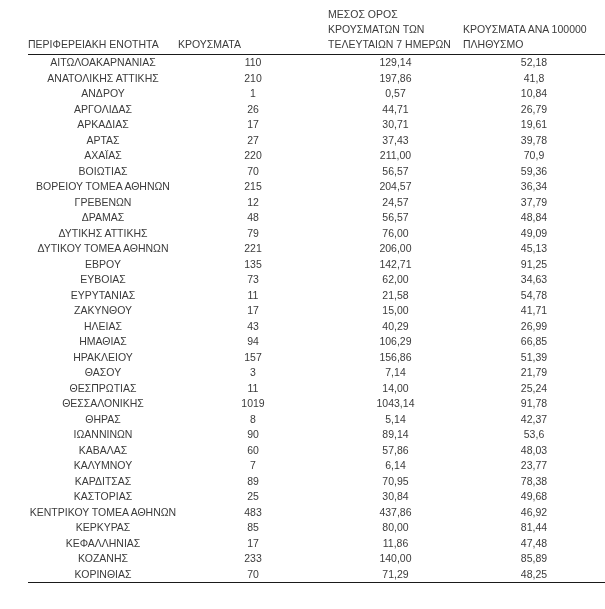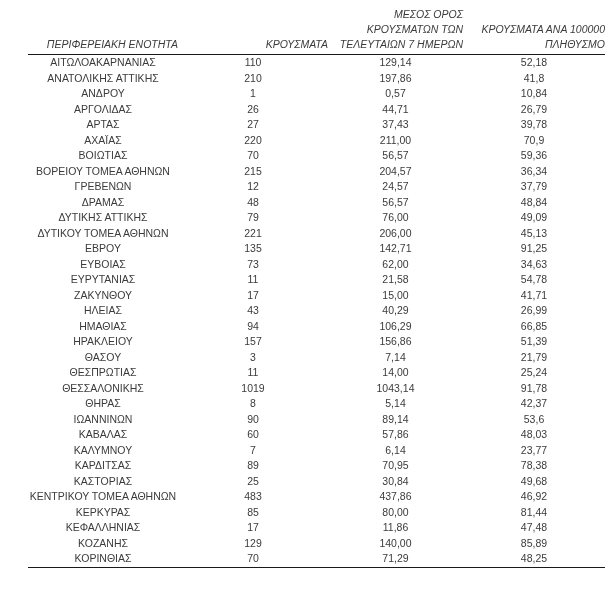--- a/index.html
+++ b/index.html
@@ -23,27 +23,26 @@
     margin: 7px 0 0 28px;
     color: #3b3b3b;
     font-size: 10.5px;
   }
   col.c-region  { width: 150px; }
   col.c-cases   { width: 150px; }
   col.c-avg7    { width: 135px; }
   col.c-per100k { width: 142px; }
   thead th {
     font-weight: normal;
-    text-align: right;
+    text-align: left;
     vertical-align: bottom;
     white-space: pre-line;
     line-height: 15px;
     padding: 0 0 2px 0;
     border-bottom: 1.5px solid #1a1a1a;
-    font-style: italic;
   }
   tbody td {
     text-align: center;
     height: 15.5px;
     line-height: 15.5px;
     padding: 0;
     overflow: hidden;
     white-space: nowrap;
   }
   tbody tr:last-child td {
@@ -91,20 +90,26 @@
           <td>0,57</td>
           <td>10,84</td>
         </tr>
         <tr>
           <td>ΑΡΓΟΛΙΔΑΣ</td>
           <td>26</td>
           <td>44,71</td>
           <td>26,79</td>
         </tr>
         <tr>
+          <td>ΑΡΚΑΔΙΑΣ</td>
+          <td>17</td>
+          <td>30,71</td>
+          <td>19,61</td>
+        </tr>
+        <tr>
           <td>ΑΡΤΑΣ</td>
           <td>27</td>
           <td>37,43</td>
           <td>39,78</td>
         </tr>
         <tr>
           <td>ΑΧΑΪΑΣ</td>
           <td>220</td>
           <td>211,00</td>
           <td>70,9</td>
@@ -254,21 +259,21 @@
           <td>81,44</td>
         </tr>
         <tr>
           <td>ΚΕΦΑΛΛΗΝΙΑΣ</td>
           <td>17</td>
           <td>11,86</td>
           <td>47,48</td>
         </tr>
         <tr>
           <td>ΚΟΖΑΝΗΣ</td>
-          <td>129</td>
+          <td>233</td>
           <td>140,00</td>
           <td>85,89</td>
         </tr>
         <tr>
           <td>ΚΟΡΙΝΘΙΑΣ</td>
           <td>70</td>
           <td>71,29</td>
           <td>48,25</td>
         </tr>
       </tbody>

